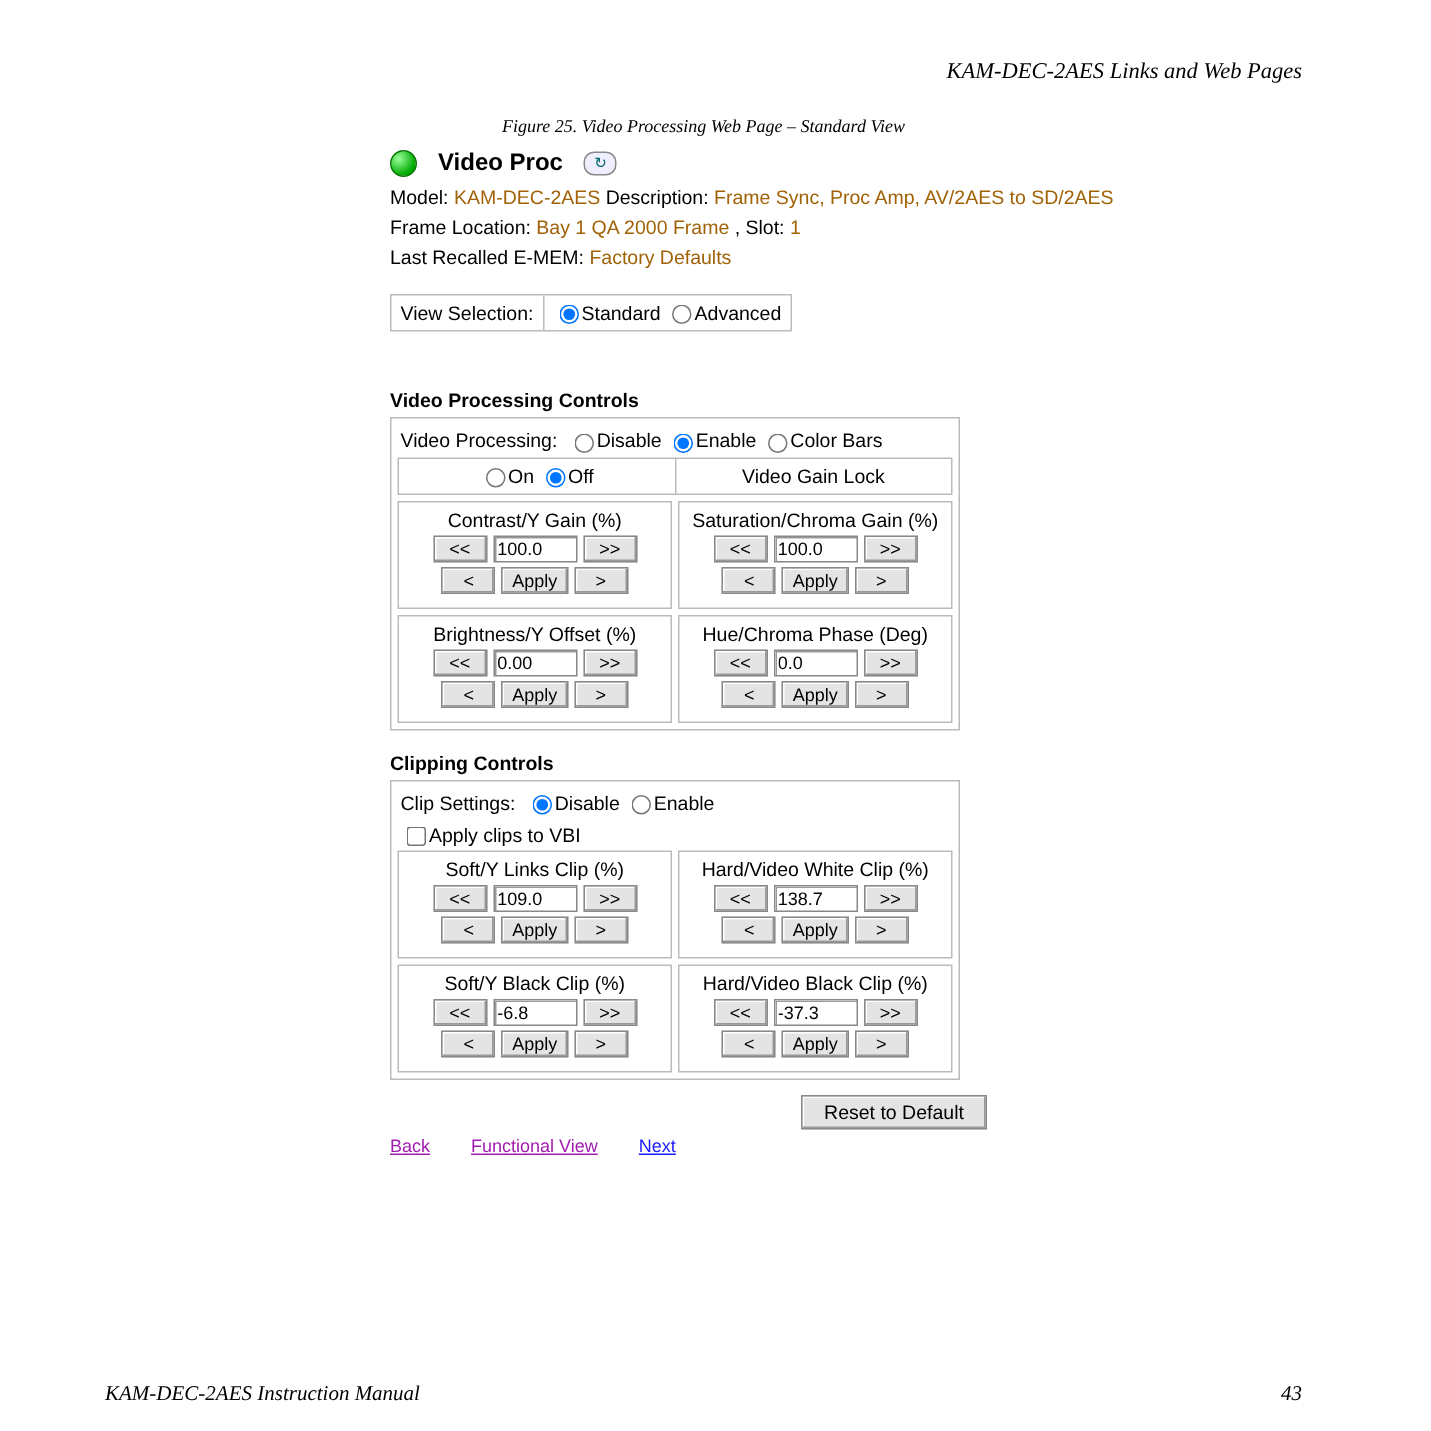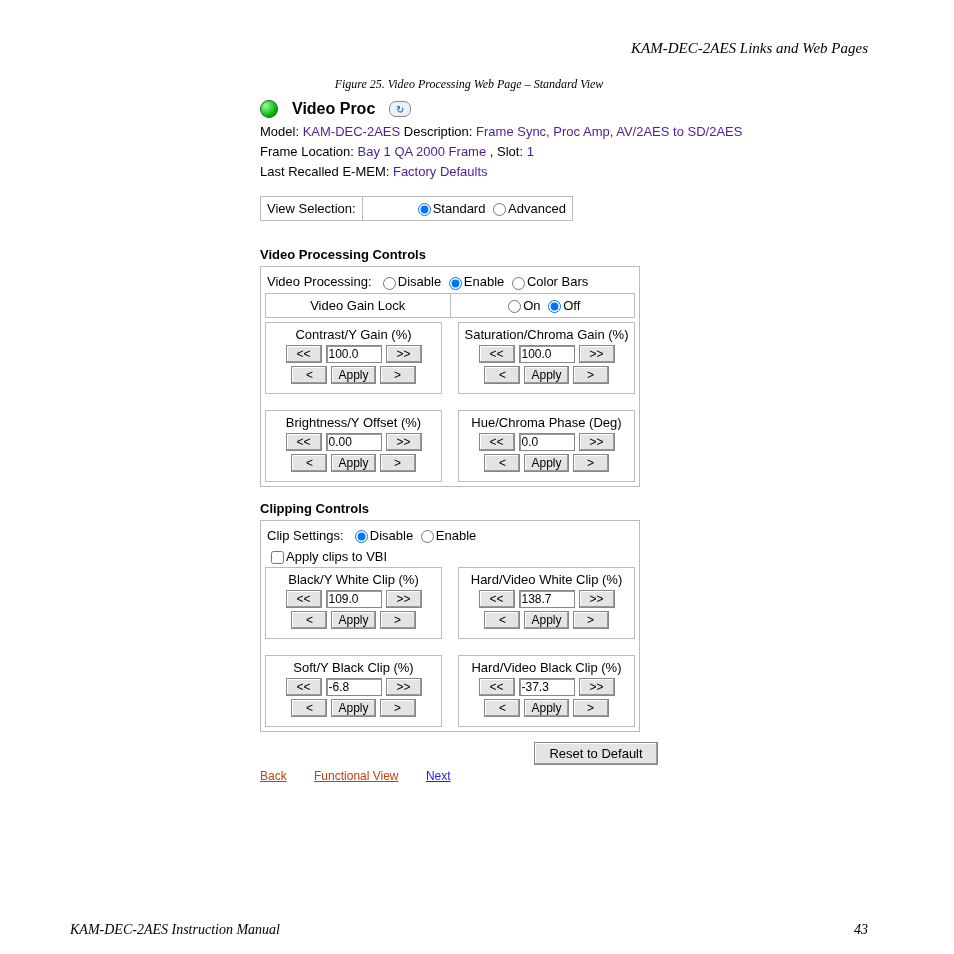--- a/index.html
+++ b/index.html
@@ -47,44 +47,43 @@
   }
   .title-text { font-weight: bold; font-size: 16px; }
   .refresh-icon {
     width: 20px; height: 14px;
     border: 1px solid #888;
     border-radius: 7px;
     display: inline-flex; align-items:center; justify-content:center;
     font-size: 10px; color: #066; background:#eef;
   }
   .meta { font-size: 13px; line-height: 1.55; margin-bottom: 14px; }
-  .blue { color: #4c1d95; }
+  .blue { color: #a16207; }
   .view-sel {
     border: 1px solid #bbb;
     display: inline-flex;
-    margin-bottom: 18px;
-    gap: 45px;
+    margin-bottom: 30px;
   }
   .view-sel .lbl {
     border-right: 1px solid #bbb;
     padding: 4px 6px;
   }
   .view-sel .opts { padding: 4px 6px; }
   .section-title { font-weight: bold; margin: 8px 0 4px 0; }
   .panel {
     border: 1px solid #bbb;
     padding: 4px;
     margin-bottom: 14px;
     width: 370px;
   }
   .row-line { padding: 3px 2px; }
   .grid2 {
     display: grid;
     grid-template-columns: 1fr 1fr;
-    gap: 16px;
+    gap: 4px;
   }
   .cell {
     border: 1px solid #bbb;
     padding: 4px 4px 6px 4px;
   }
   .cell-top {
     display: flex;
     border: 1px solid #bbb;
     margin-bottom: 4px;
   }
@@ -127,21 +126,21 @@
   .reset-row { text-align: center; margin: 10px 0 8px 0; }
   .big-btn {
     background: #e4e4e4;
     border: 1px solid #888;
     padding: 3px 14px;
     box-shadow: inset -1px -1px #999, inset 1px 1px #fff;
     margin-left: 32px;
   }
   .links { font-size: 12px; }
   .links a { margin-right: 24px; text-decoration: underline; }
-  .links .purple { color: #c2410c; }
+  .links .purple { color: #a21caf; }
   .links .bluelink { color: #1b1bff; }
   .footer {
     position: absolute;
     bottom: 16px;
     left: 70px; right: 70px;
     display: flex;
     justify-content: space-between;
     font-family: "Palatino Linotype", Palatino, serif;
     font-style: italic;
     font-size: 14px;
@@ -186,25 +185,25 @@
   <div class="section-title">Video Processing Controls</div>
   <div class="panel">
     <div class="row-line">
       <span>Video Processing:</span>&nbsp;
       <input type="radio" style=""><span>Disable</span>
       <input type="radio" checked="" style=""><span>Enable</span>
       <input type="radio" style=""><span>Color Bars</span>
     </div>
 
     <div class="cell-top">
-      <div class="half">Video Gain Lock</div>
       <div class="half">
         <input type="radio" style=""><span>On</span>
         <input type="radio" checked="" style=""><span>Off</span>
       </div>
+      <div class="half">Video Gain Lock</div>
     </div>
 
     <div class="grid2">
       <div class="cell">
         <div class="control-title">Contrast/Y Gain (%)</div>
         <div class="ctrl-row">
           <span class="btn">&lt;&lt;</span>
           <input class="inp" value="100.0" style="">
           <span class="btn">&gt;&gt;</span>
         </div>
@@ -261,21 +260,21 @@
     <div class="row-line">
       <span>Clip Settings:</span>&nbsp;
       <input type="radio" checked="" style=""><span>Disable</span>
       <input type="radio" style=""><span>Enable</span>
     </div>
     <div class="row-line">
       <input type="checkbox" style=""><span>Apply clips to VBI</span>
     </div>
     <div class="grid2">
       <div class="cell">
-        <div class="control-title">Black/Y White Clip (%)</div>
+        <div class="control-title">Soft/Y Links Clip (%)</div>
         <div class="ctrl-row">
           <span class="btn">&lt;&lt;</span>
           <input class="inp" value="109.0" style="">
           <span class="btn">&gt;&gt;</span>
         </div>
         <div class="ctrl-row">
           <span class="btn">&lt;</span>
           <span class="btn">Apply</span>
           <span class="btn">&gt;</span>
         </div>

